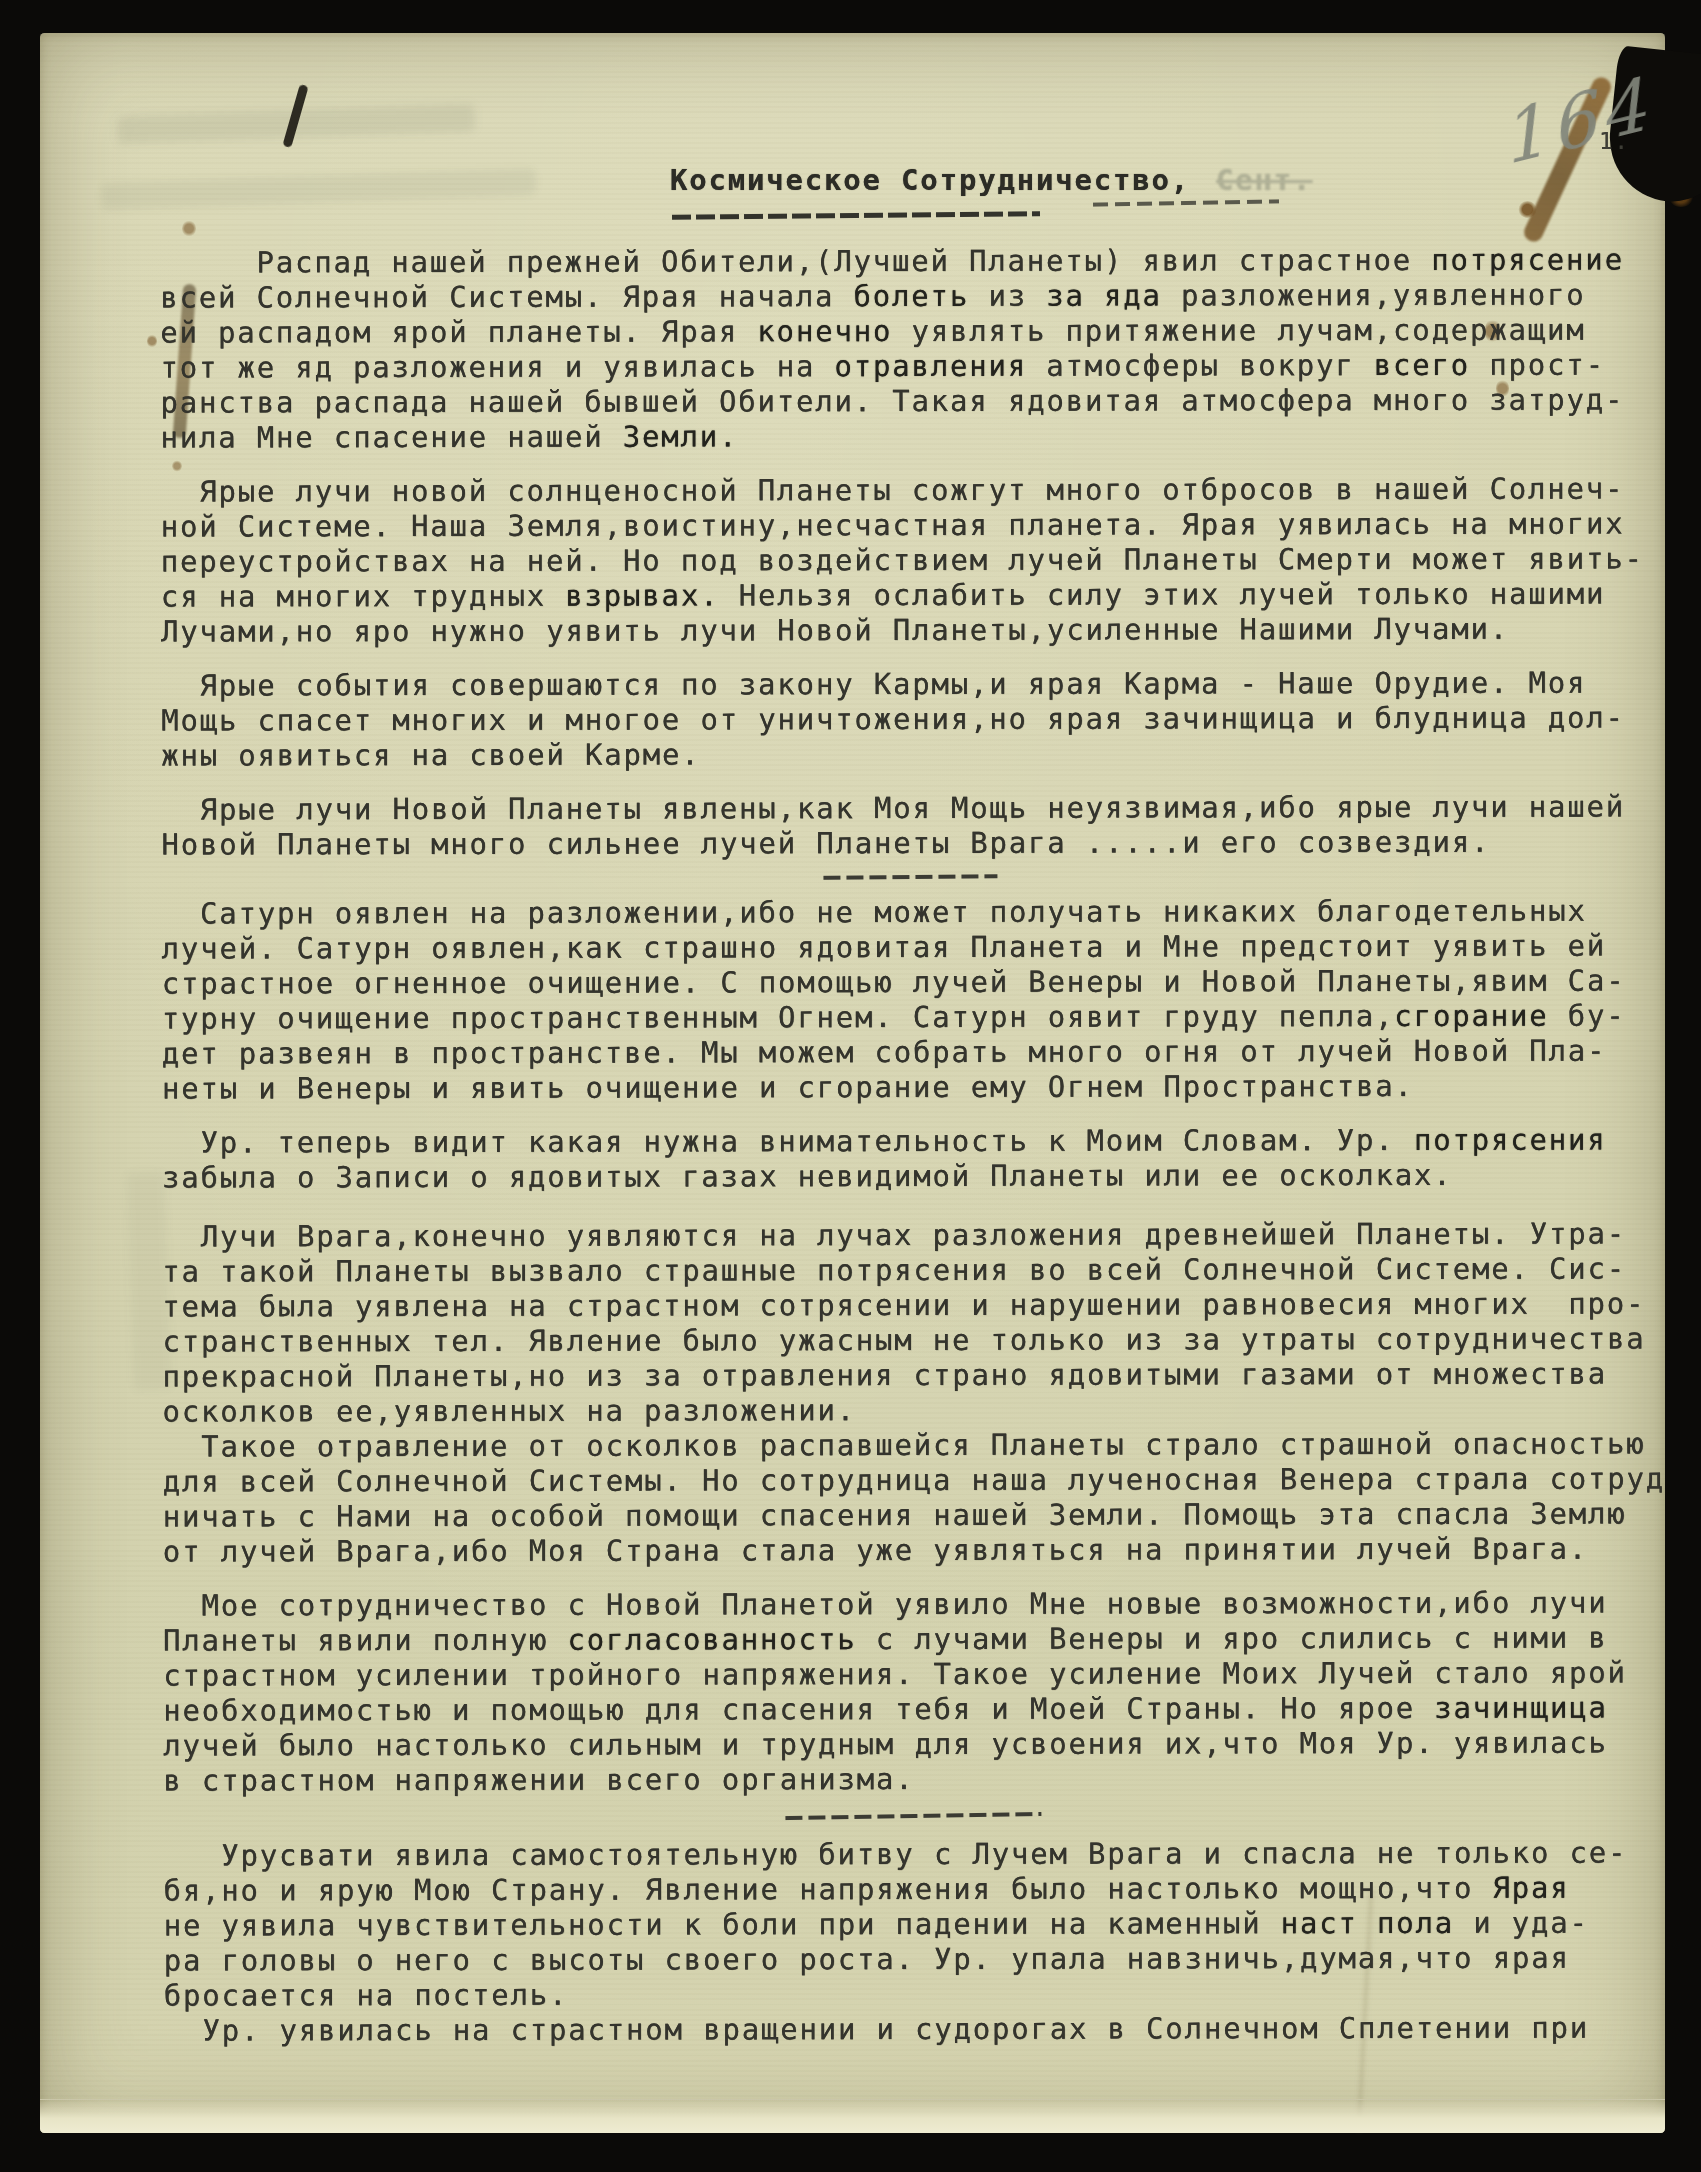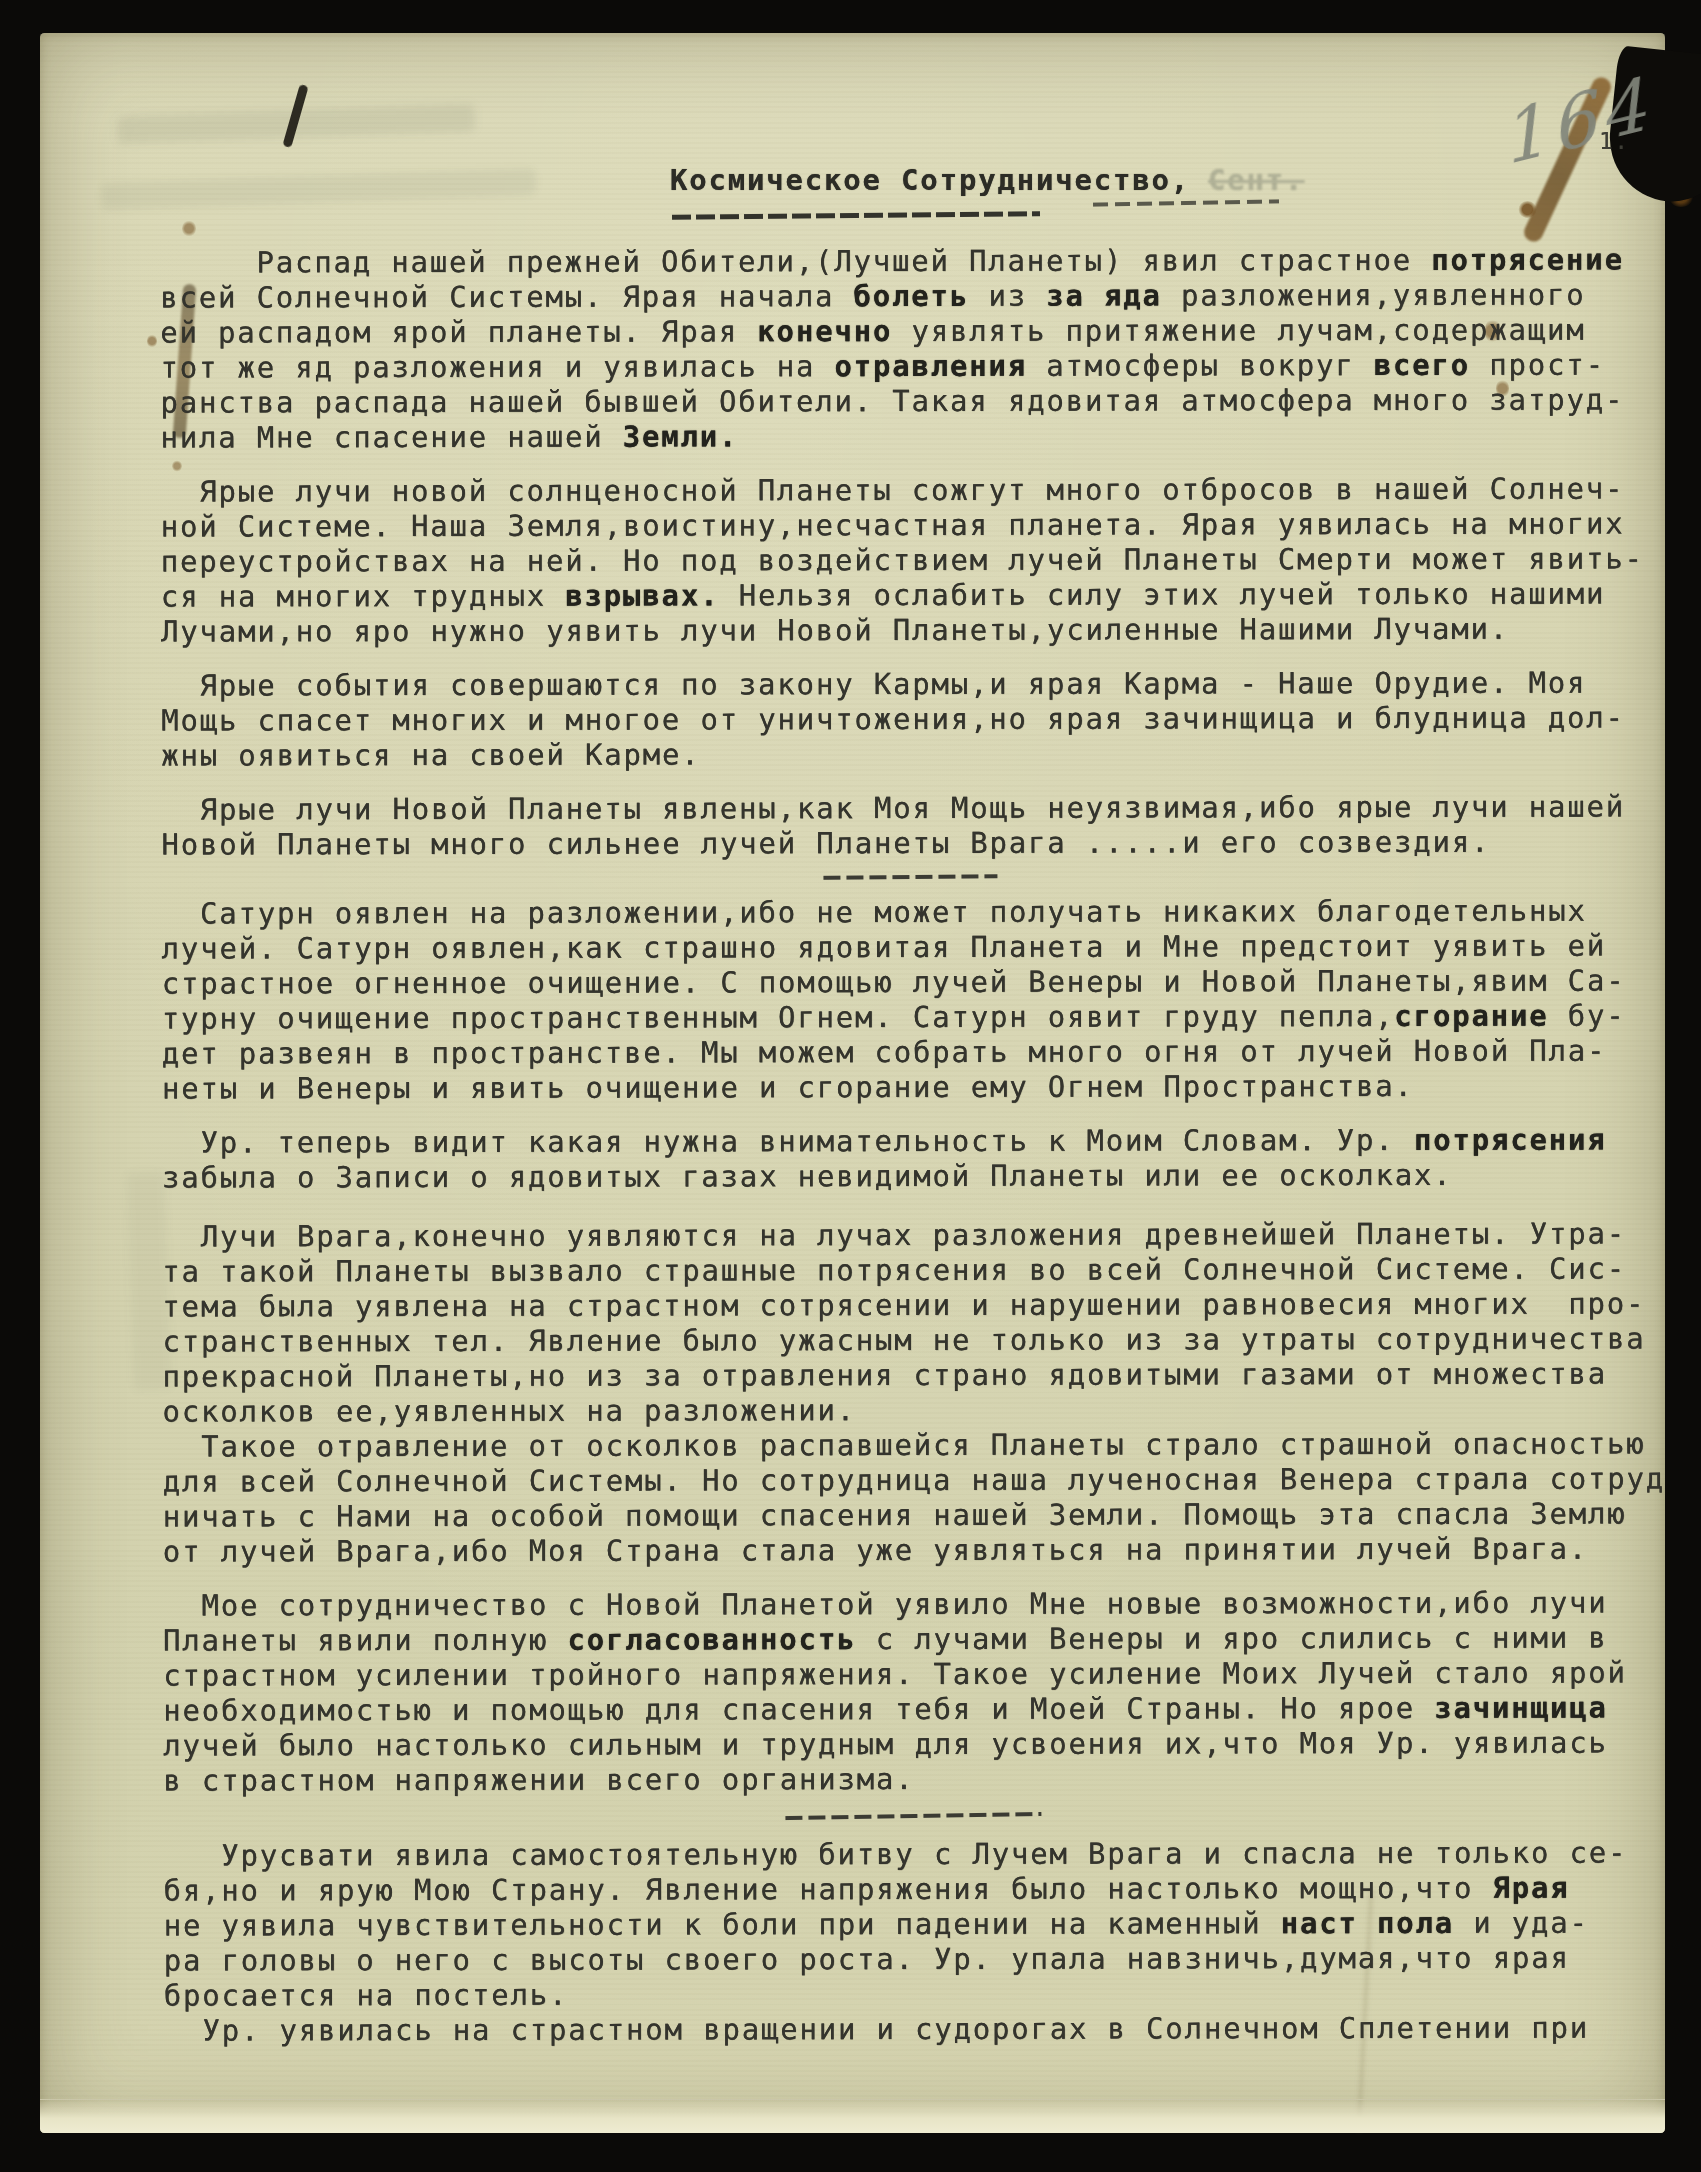--- a/index.html
+++ b/index.html
@@ -34,21 +34,21 @@
   }
   
   .body-text{
     position:absolute;left:122px;top:211px;width:1523px;
     font-size:29px;letter-spacing:1.8px;line-height:35px;
     color:#34342d;
     text-shadow:0 0 0.6px rgba(45,45,38,.75), 0.4px 0.4px 0 rgba(45,45,38,.28);
     transform:rotate(-0.12deg);
   }
   .tline{white-space:pre;}
-  .tline b{font-weight:bold;color:#23231d;text-shadow:0 0 0.9px rgba(25,25,20,.9);margin-top:14px;}
+  .tline b{font-weight:normal;color:#23231d;text-shadow:0 0 0.9px rgba(25,25,20,.9);margin-top:14px;}
   .para{margin:0;}
   .p-first{margin-top:0;}
   .p-normal{margin-top:19px;}
   .p-wide{margin-top:24px;}
   .p-none{margin-top:0;}
   
   .sep{
     height:3.8px;
     background:repeating-linear-gradient(90deg,#3b3b33 0 17.3px, rgba(0,0,0,0) 17.3px 23px);
     filter:blur(0.3px);
@@ -56,21 +56,21 @@
   .sep-a{width:174px;margin:14px 0 16.6px 662px;transform:rotate(-0.4deg);}
   .sep-b{width:256px;margin:16.6px 0 19px 622px;transform:rotate(-0.8deg);}
   
   .title-row{
     position:absolute;left:630px;top:130px;white-space:pre;
     font-size:29px;letter-spacing:1.8px;font-weight:bold;color:#2c2c26;
     text-shadow:0 0 0.8px rgba(35,35,28,.85);
   }
   .struck-suffix{
     font-weight:bold;color:#6a7062;opacity:.38;filter:blur(0.8px);
-    margin-left:18px;text-decoration:line-through;text-decoration-thickness:2.6px;
+    margin-left:26px;text-decoration:line-through;text-decoration-thickness:2.6px;
   }
   .title-underline{
     position:absolute;left:632px;top:180px;width:368px;height:5.1px;
     background:repeating-linear-gradient(90deg,#33332c 0 19px, rgba(0,0,0,0) 19px 24px);
     transform:rotate(-0.55deg);filter:blur(0.3px);
   }
   .title-underline-2{
     position:absolute;left:1053px;top:168px;width:186px;height:3.8px;opacity:.8;
     background:repeating-linear-gradient(90deg,#3a3a32 0 15.4px, rgba(0,0,0,0) 15.4px 22px);
     transform:rotate(-1deg);filter:blur(0.3px);

